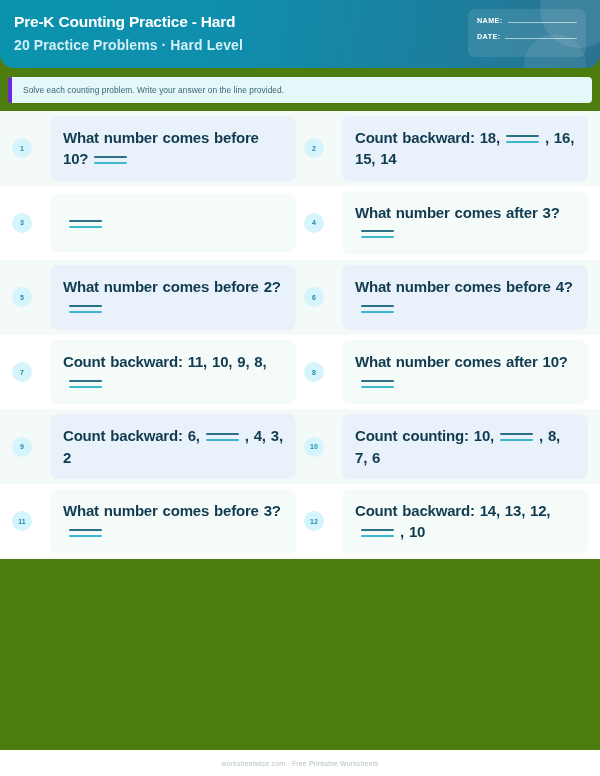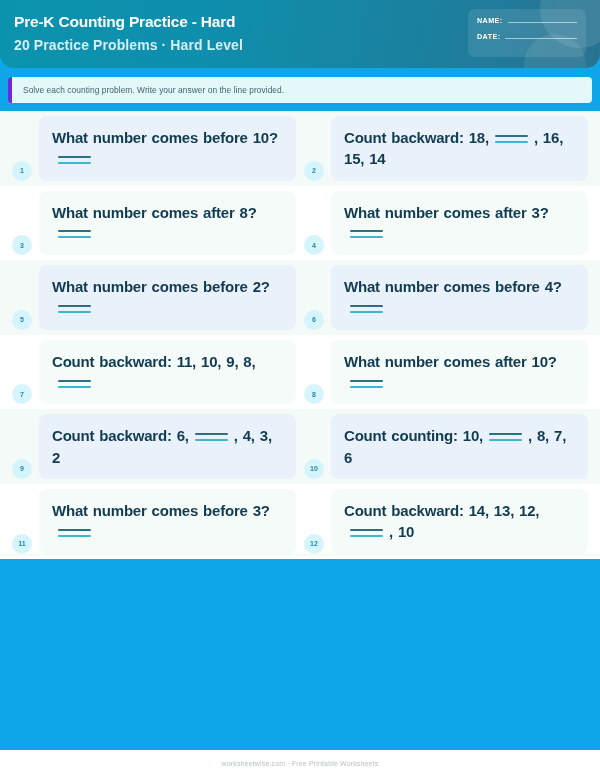--- a/index.html
+++ b/index.html
@@ -9,21 +9,21 @@
     height: 776px;
     background: #ffffff;
     font-family: "Liberation Sans", sans-serif;
     overflow: hidden;
   }
 
   .page {
     position: relative;
     width: 600px;
     height: 776px;
-    background: #0ea5e9;
+    background: #4d7c0f;
     display: flex;
     flex-direction: column;
   }
 
   
   .header {
     position: relative;
     height: 68px;
     flex: 0 0 68px;
     background: linear-gradient(100deg, #0b93ad 0%, #0e8fad 35%, #1c7f9e 72%, #2a7391 100%);
@@ -119,22 +119,22 @@
     display: flex;
     align-items: stretch;
     padding: 5px 8px;
   }
   .row.tinted { background: #f3faf8; }
   .row.plain  { background: #ffffff; }
 
   .cell {
     width: 50%;
     display: flex;
-    align-items: flex-end;
-    gap: 7px;
+    align-items: center;
+    gap: 18px;
     padding: 0 4px;
   }
 
   .badge {
     flex: 0 0 auto;
     width: 20px;
     height: 20px;
     border-radius: 50%;
     background: #d5f4fb;
     color: #1d8fa8;
@@ -244,21 +244,21 @@
           <div class="badge">2</div>
           <div class="card">
             <div class="qtext"><span>Count backward: 18,</span><span class="blank"></span><span>, 16, 15, 14</span></div>
           </div>
         </div>
       </div>
       <div class="row plain">
         <div class="cell">
           <div class="badge">3</div>
           <div class="card">
-            <div class="qtext"><span>What number comes after 8?</span><span class="blank"></span><span></span></div>
+            <div class="qtext"><span class="blank"></span><span></span></div>
           </div>
         </div>
         <div class="cell">
           <div class="badge">4</div>
           <div class="card">
             <div class="qtext"><span>What number comes after 3?</span><span class="blank"></span><span></span></div>
           </div>
         </div>
       </div>
       <div class="row tinted">

